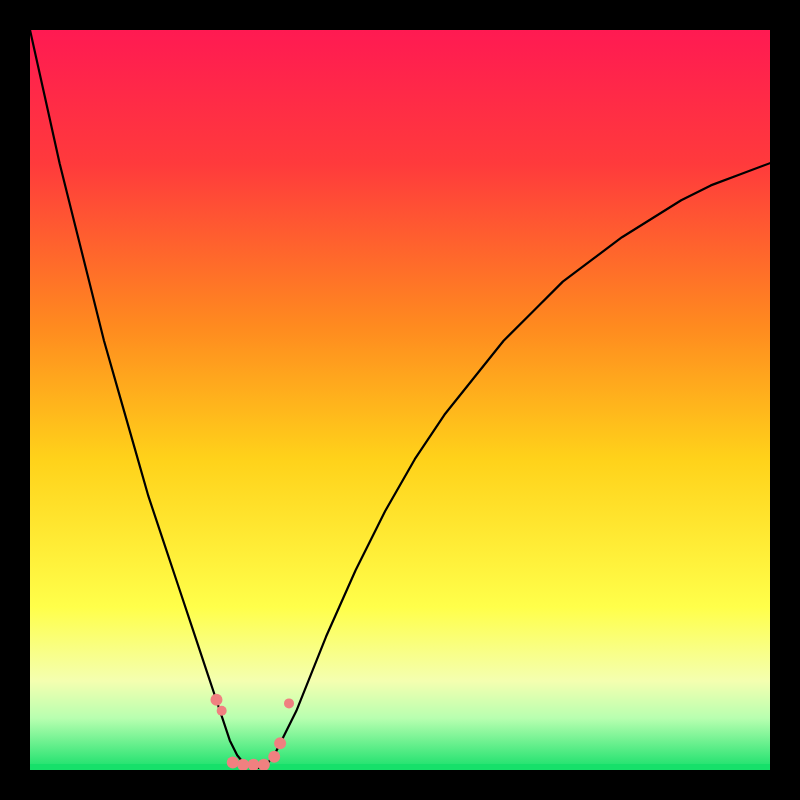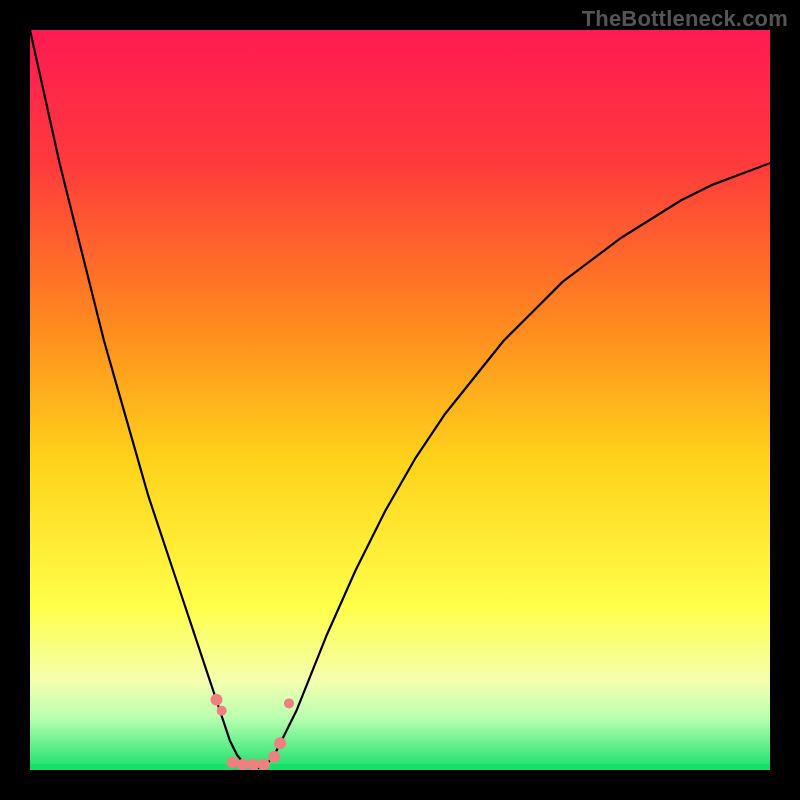--- a/index.html
+++ b/index.html
@@ -33,21 +33,20 @@
     font-weight: 600;
     letter-spacing: 0.2px;
     user-select: none;
   }
   svg { display: block; }
 </style>
 </head>
 <body>
 
 <div class="frame">
-  <div class="watermark">TheBottleneck.com</div>
   <div class="plot-area">
     <svg id="chart-svg" width="740" height="740" viewBox="0 0 740 740">
         <defs>
           <linearGradient id="bg-grad" x1="0" y1="0" x2="0" y2="1">
             <stop offset="0%" stop-color="#ff1a52"></stop>
             <stop offset="18%" stop-color="#ff3a3c"></stop>
             <stop offset="40%" stop-color="#ff8a1f"></stop>
             <stop offset="57.99999999999999%" stop-color="#ffd21a"></stop>
             <stop offset="78%" stop-color="#ffff4a"></stop>
             <stop offset="88%" stop-color="#f4ffb0"></stop>

